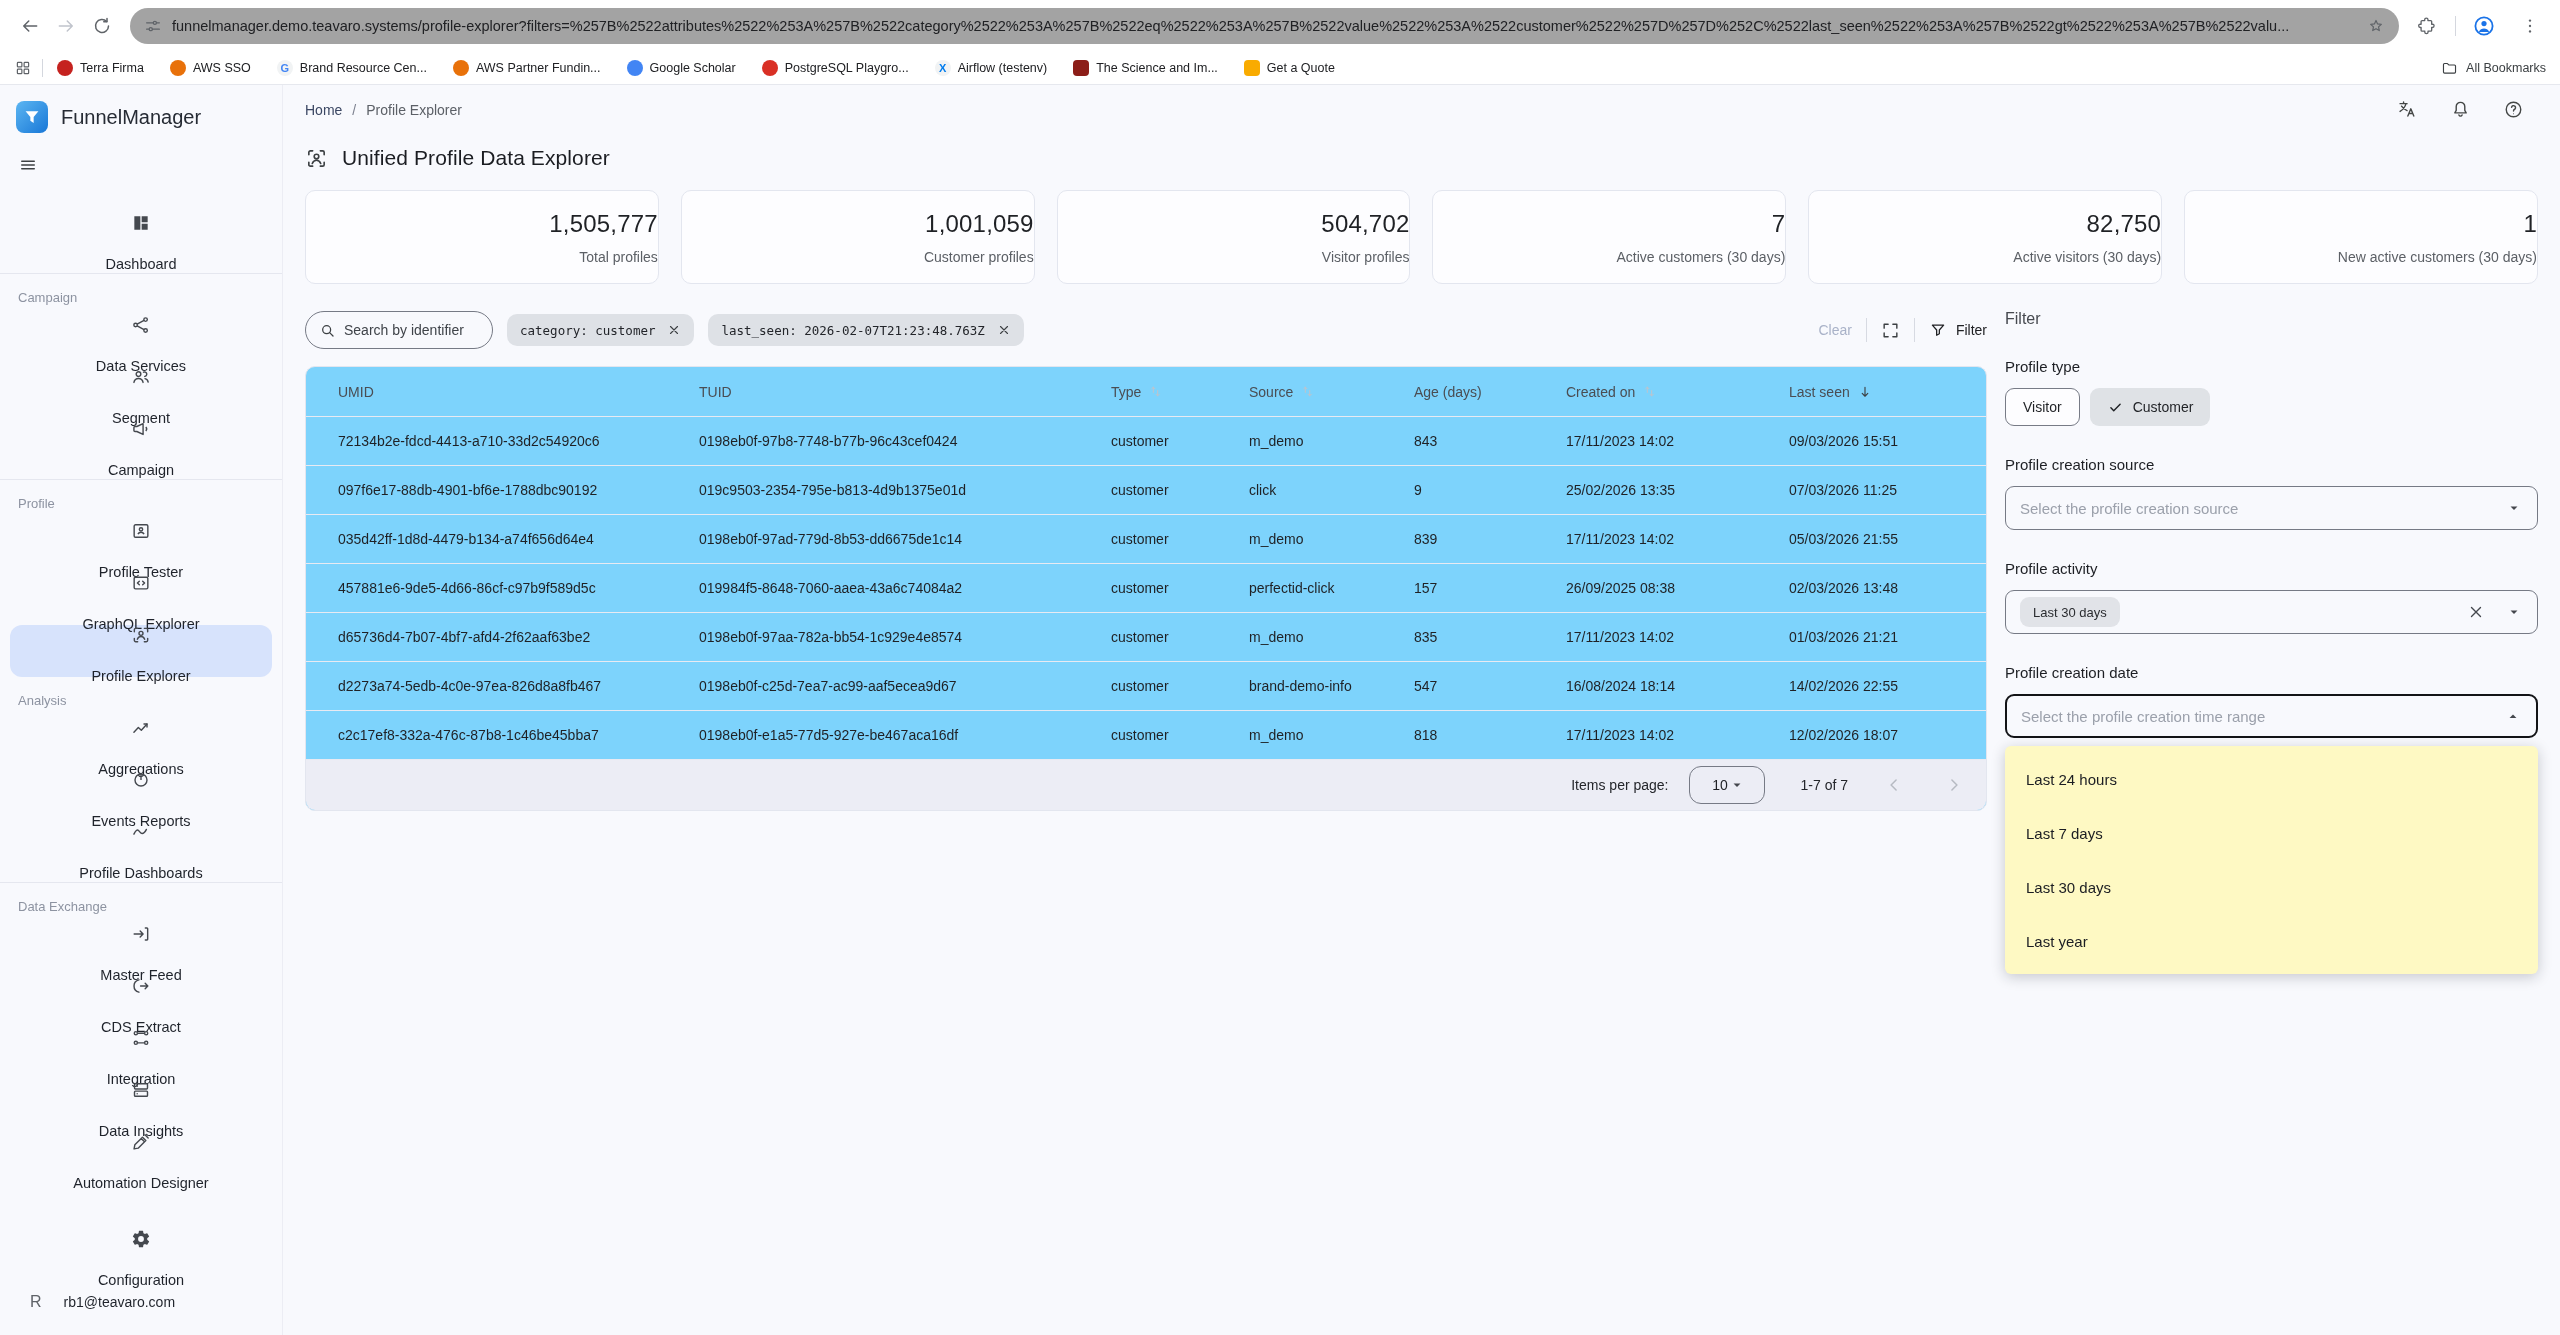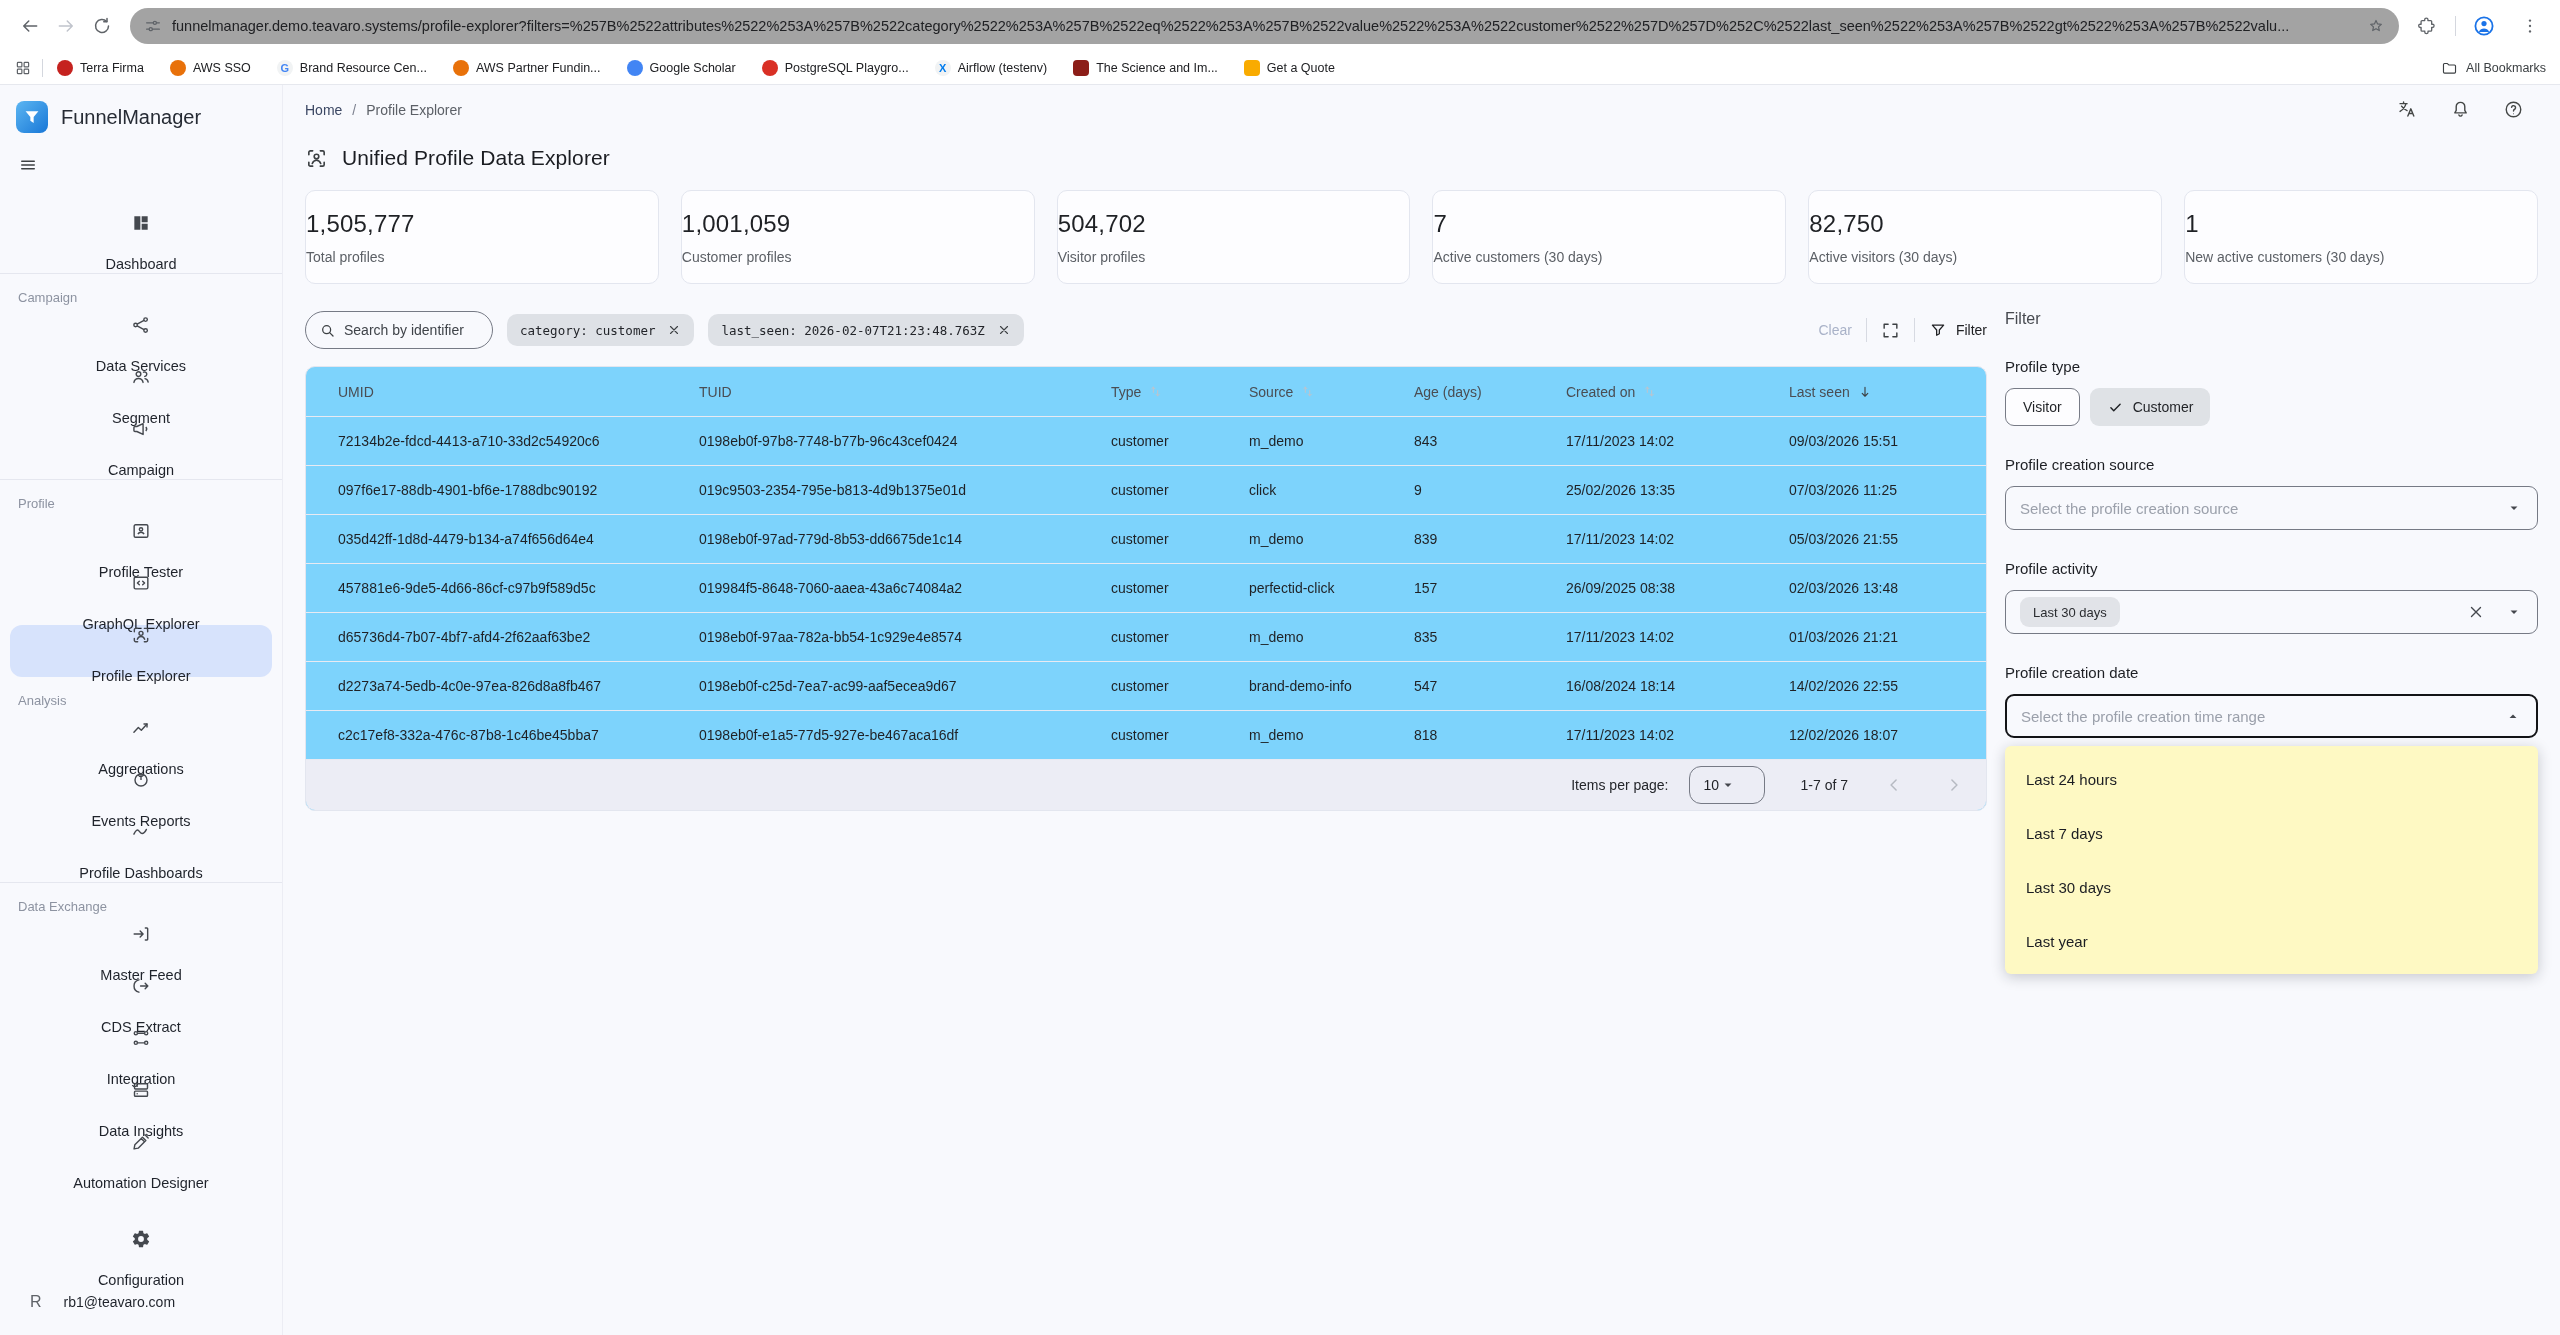--- a/index.html
+++ b/index.html
@@ -61,21 +61,21 @@
   .crumb-cur { color:#5c6067; }
   .head-icons { display:flex; align-items:center; gap:32px; color:#444746; padding-right:14px; }
   .head-icons svg { width:21px; height:21px; }
 
   .title-row { margin-top:26px; display:flex; align-items:center; gap:14px; }
   .title-row .t-icon { color:#3c4043; }
   .title-row .t-icon svg { width:23px; height:23px; }
   .page-title { font-size:21px; font-weight:400; color:#1b1d22; letter-spacing:.1px; }
 
   .stats-row { margin-top:20px; display:flex; gap:22px; }
-  .stat-card { flex:1; height:94px; background:#fdfdff; border:1px solid #e3e6ef; border-radius:10px; display:flex; flex-direction:column; align-items:flex-start; justify-content:center; gap:11px; }
+  .stat-card { flex:1; height:94px; background:#fdfdff; border:1px solid #e3e6ef; border-radius:10px; display:flex; flex-direction:column; align-items:flex-end; justify-content:center; gap:11px; }
   .stat-value { font-size:24px; color:#1f2125; letter-spacing:.2px; }
   .stat-label { font-size:14px; color:#5c6066; }
 
   .content-row { margin-top:26px; display:flex; gap:18px; align-items:flex-start; }
   .left-col { width:1682px; flex:0 0 auto; }
 
   .toolbar { display:flex; align-items:center; gap:14px; height:40px; }
   .search-pill { width:188px; height:38px; border:1px solid #767a85; border-radius:19px; display:flex; align-items:center; gap:8px; padding:0 13px; color:#3c4043; flex:0 0 auto; }
   .search-pill svg { width:17px; height:17px; flex:0 0 auto; }
   .search-pill input { border:none; outline:none; background:transparent; width:100%; font-family:"Liberation Sans",sans-serif; font-size:14px; color:#202124; }
@@ -92,21 +92,21 @@
 
   .table-card { margin-top:16px; background:#7dd3fc; border:1px solid #e3e6ef; border-radius:10px; overflow:hidden; }
   .tgrid { display:grid; grid-template-columns:393px 412px 138px 165px 152px 223px 1fr; align-items:center; }
   .thead { height:50px; border-bottom:1px solid #e8eaf2; color:#4a4d53; font-size:14px; }
   .th { display:flex; align-items:center; gap:7px; }
   .th:first-child, .td:first-child { padding-left:32px; }
   .sort-pair { color:#c0c3cb; } .sort-pair svg { width:15px; height:15px; }
   .sort-desc { color:#3c4043; } .sort-desc svg { width:16px; height:16px; }
   .tr { height:49px; border-bottom:1px solid #e8eaf2; font-size:14px; color:#1f2125; }
   .tfoot { height:50px; background:#ecedf5; display:flex; align-items:center; justify-content:flex-end; gap:20px; padding-right:22px; font-size:14px; color:#24262b; }
-  .pg-select { width:76px; height:38px; border:1px solid #767a85; border-radius:12px; display:flex; align-items:center; justify-content:flex-start; padding:0 9px 0 14px; color:#1f2125; }
+  .pg-select { width:76px; height:38px; border:1px solid #767a85; border-radius:12px; display:flex; align-items:center; justify-content:center; padding:0 9px 0 14px; color:#1f2125; }
   .pg-select svg { width:18px; height:18px; color:#44474d; }
   .pg-range { margin:0 16px 0 16px; }
   .pg-nav { color:#b6bac2; display:flex; align-items:center; gap:40px; }
   .pg-nav svg { width:20px; height:20px; }
 
   
   .fpanel { flex:1; min-width:0; position:relative; }
   .fp-title { font-size:16px; color:#46494f; }
   .fp-label { margin-top:30px; font-size:15px; font-weight:500; color:#1d1f24; }
   .ptype-row { margin-top:13px; display:flex; gap:10px; }

